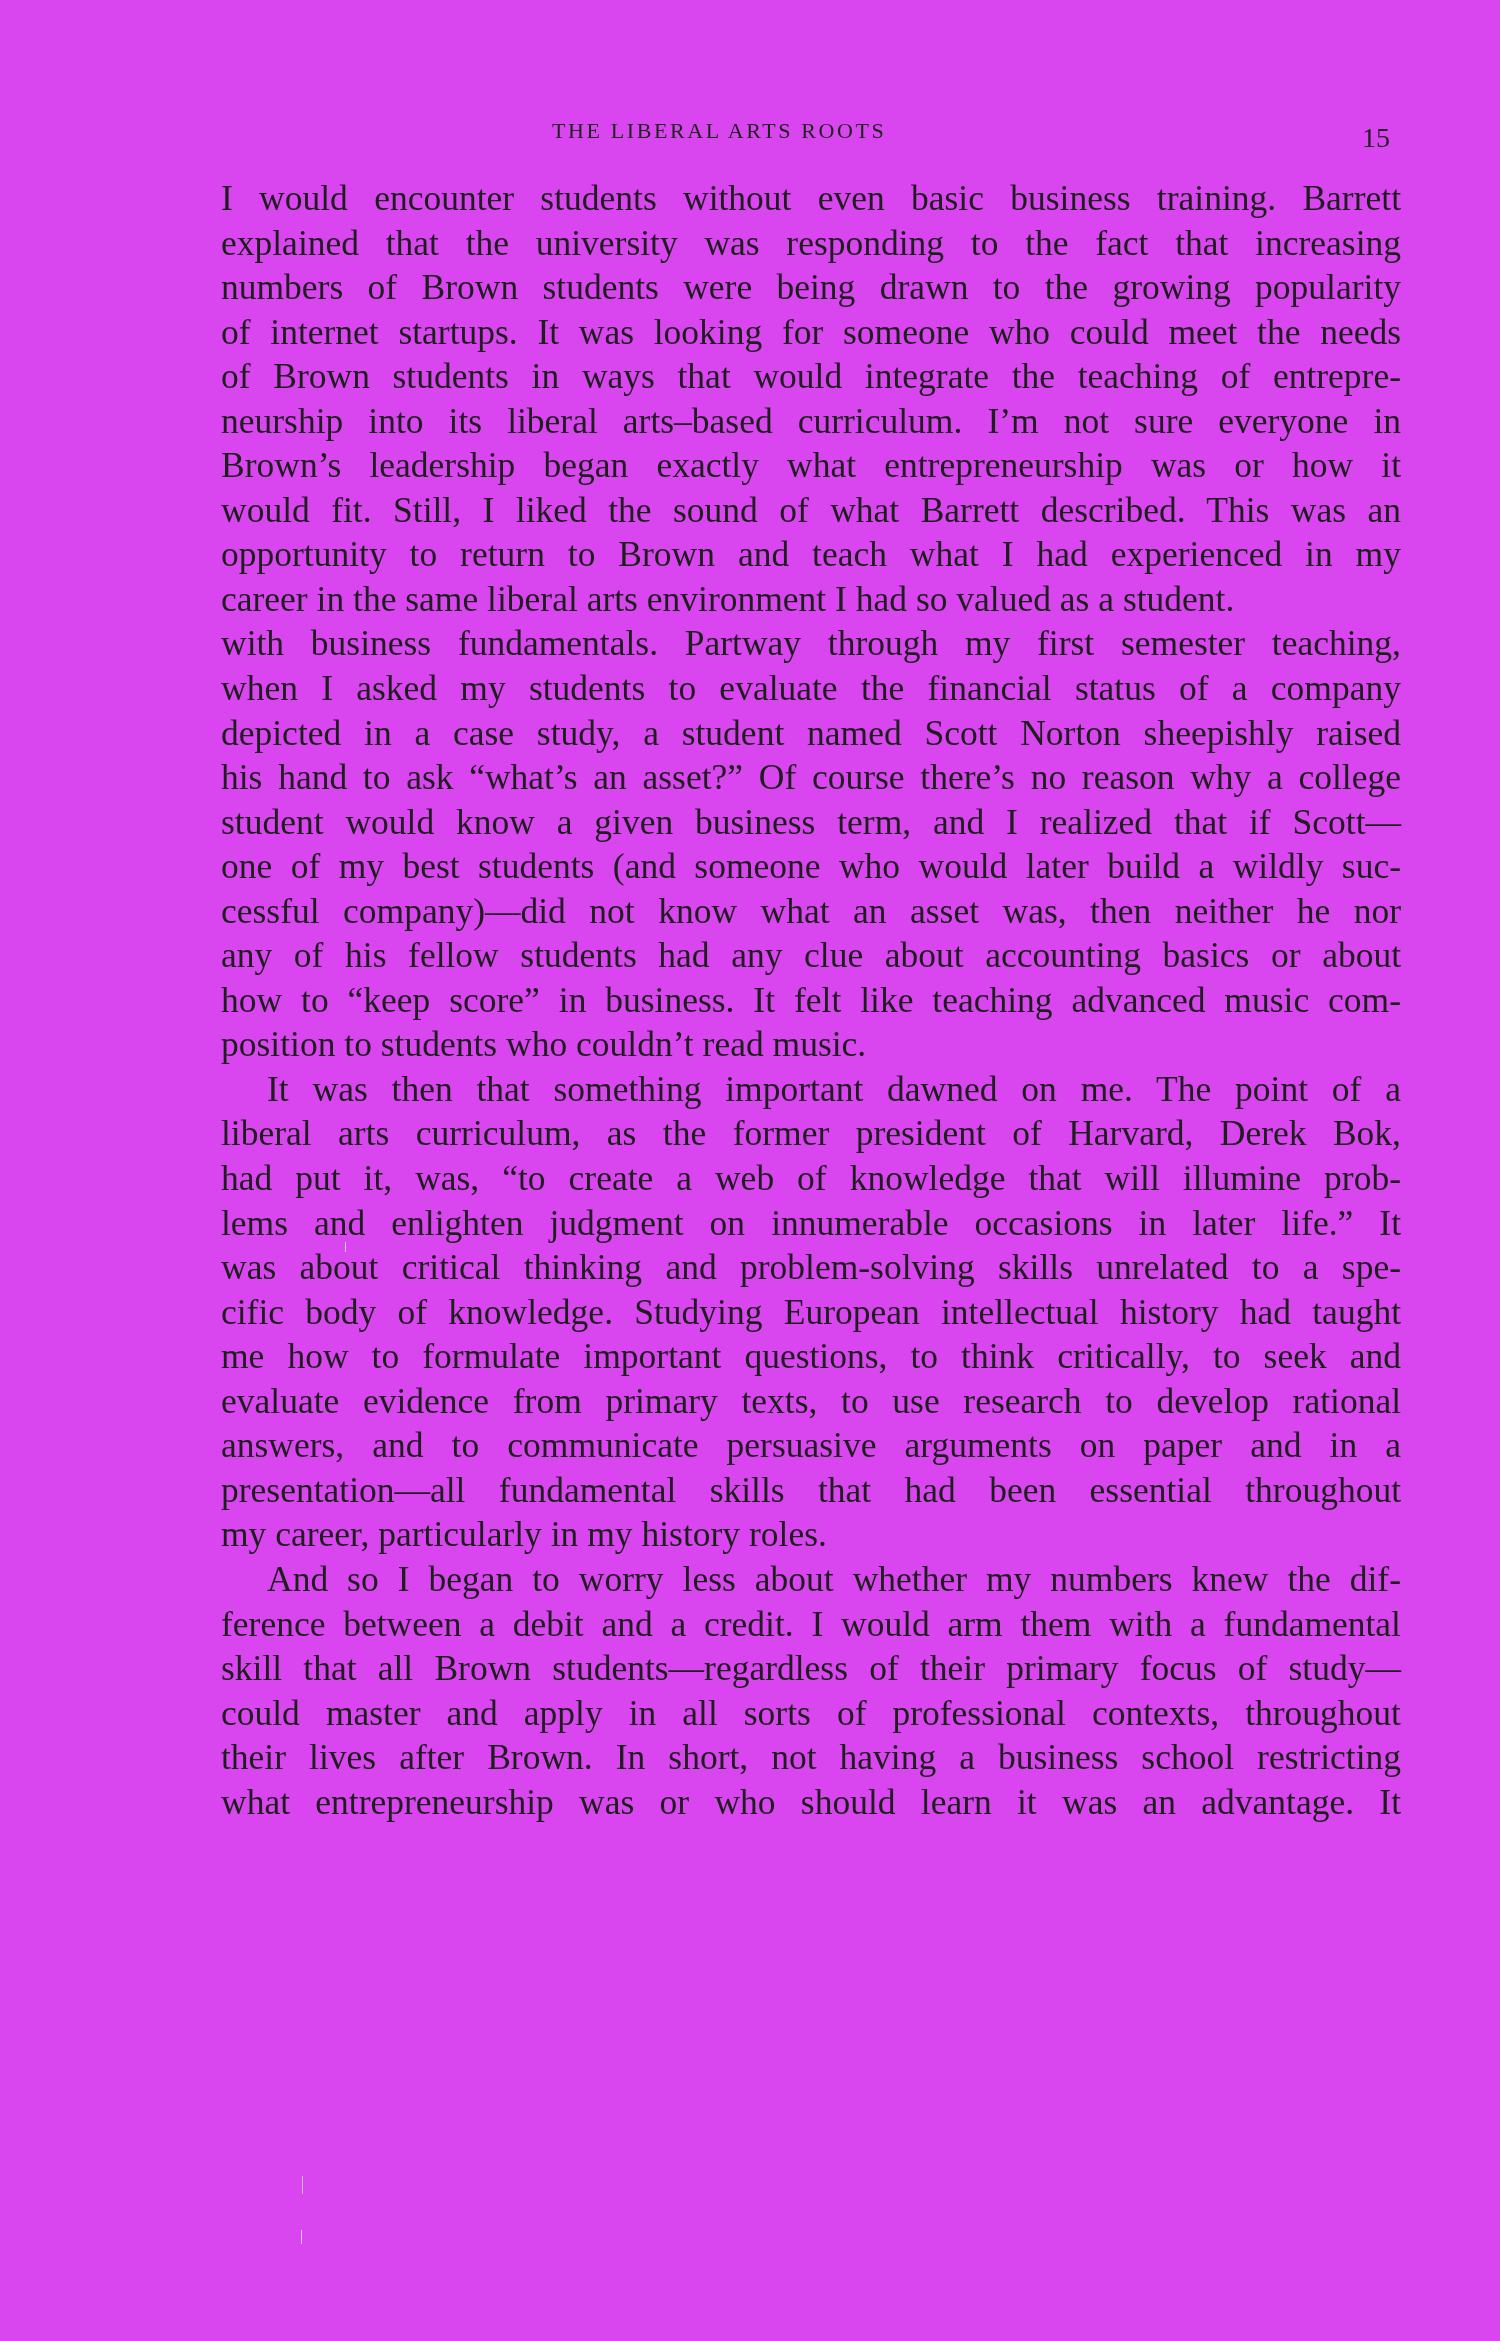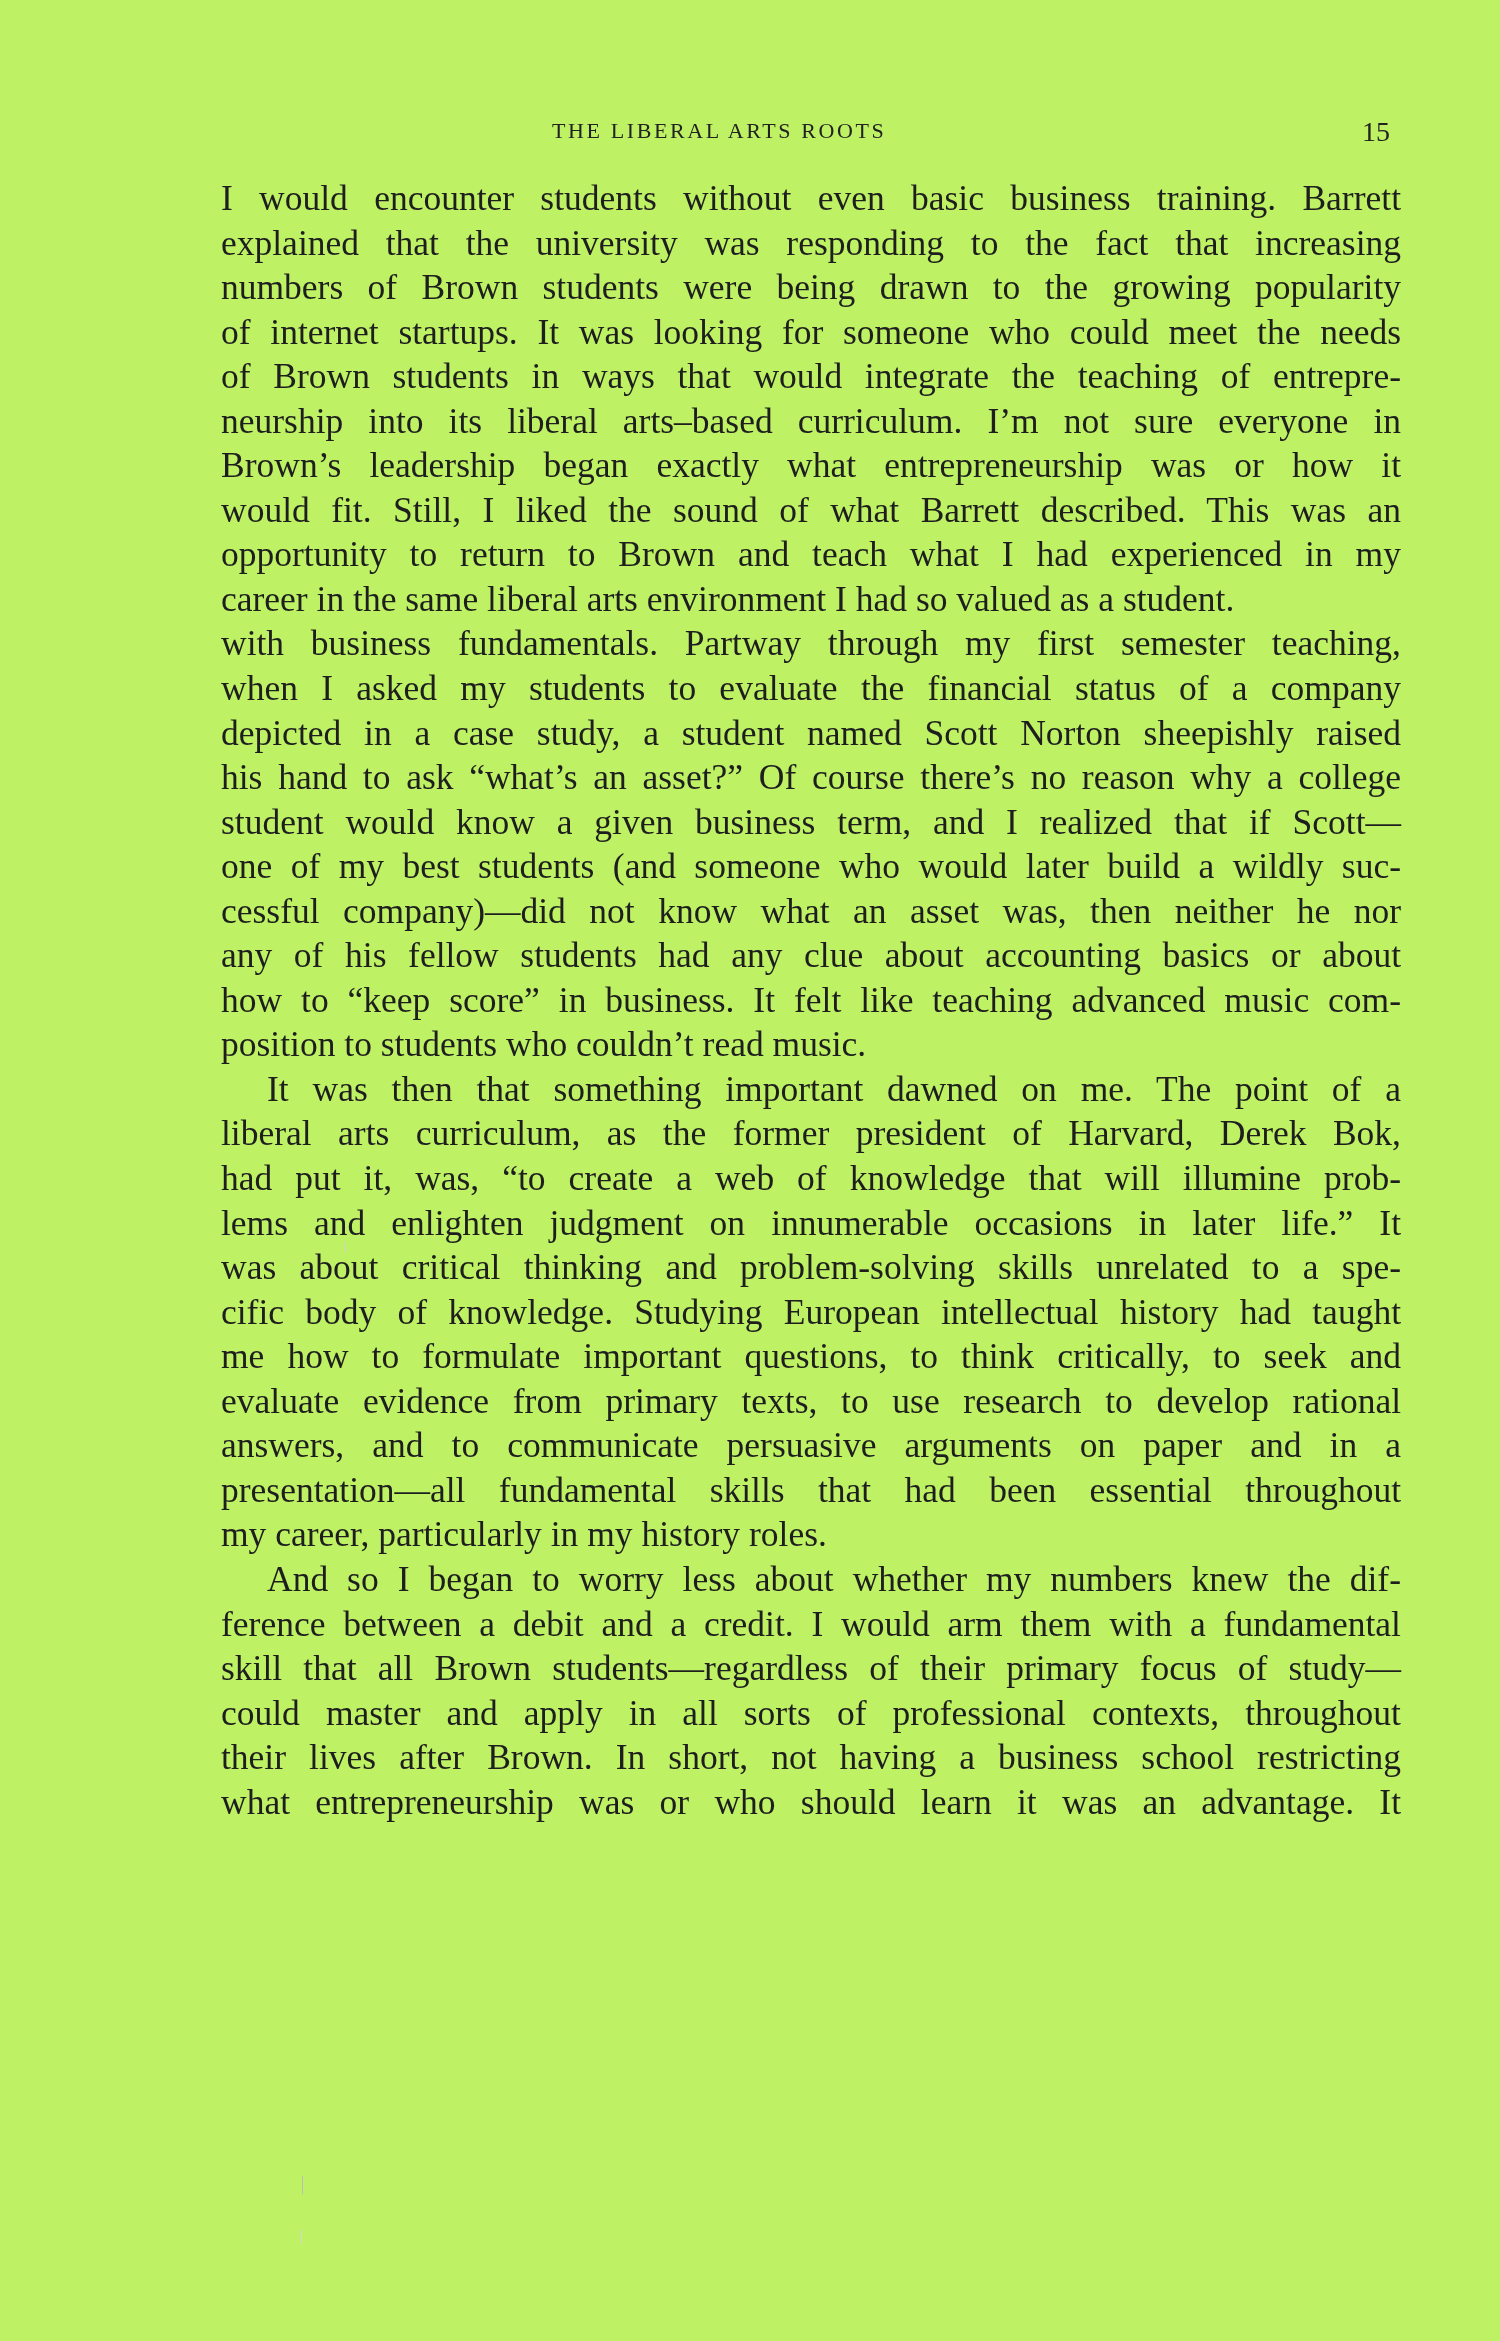--- a/index.html
+++ b/index.html
@@ -3,30 +3,30 @@
 <meta charset="utf-8">
 <style>
   html, body { margin:0; padding:0; }
   body {
     width:1500px; height:2341px; overflow:hidden;
     background:#fdfdf9;
     font-family:"Liberation Serif","DejaVu Serif",serif;
     color:#1e1e1e;
     position:relative;
   }
-  .page { position:absolute; left:0; top:0; width:1500px; height:2341px; background:#bef264; }
+  .page { position:absolute; left:0; top:0; width:1500px; height:2341px; background:#d946ef; }
   .running-head {
     position:absolute; top:112px; left:0; width:1500px; height:40px;
   }
   .running-title {
     position:absolute; left:552px; top:6px;
     font-size:22px; letter-spacing:2.6px; color:#222;
   }
   .folio {
-    position:absolute; left:1362px; top:4px;
+    position:absolute; left:1362px; top:10px;
     font-size:28px; color:#222;text-align:right;
   }
   .body-text {
     position:absolute; left:204px; top:176px; width:1180px;
     font-size:35.5px; line-height:44.55px;
     text-align:justify;
     margin-left:17px;
   }
   .line {
     display:block; white-space:nowrap;

